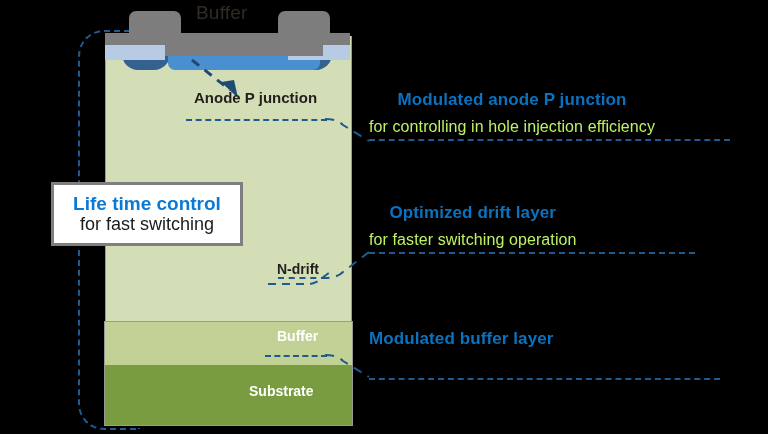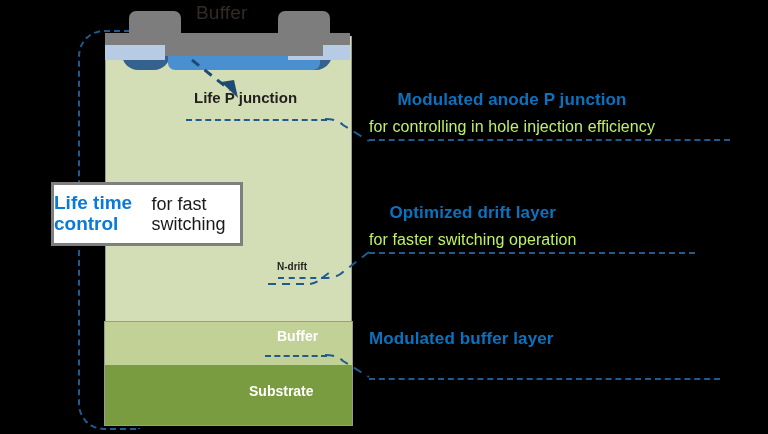--- a/index.html
+++ b/index.html
@@ -48,31 +48,31 @@
            border-left:2px dashed #1f5a91;border-top:2px dashed #1f5a91;
            border-bottom:2px dashed #1f5a91;
            border-top-left-radius:26px;border-bottom-left-radius:26px;
            border-right:none;}
 
   
   #anode-title{position:absolute;left:196px;top:2px;font-size:19px;
                color:#332b25;letter-spacing:.2px;}
   #anode-p-label{position:absolute;left:194px;top:89px;font-size:15px;
                  font-weight:bold;color:#231f1c;}
-  #ndrift-label{position:absolute;left:277px;top:261px;font-size:10px;
+  #ndrift-label{position:absolute;left:277px;top:261px;font-size:14px;
                 font-weight:bold;color:#231f1c;}
   #buffer-label{position:absolute;left:277px;top:328px;font-size:14px;
                 font-weight:bold;color:#ffffff;}
   #substrate-label{position:absolute;left:249px;top:383px;font-size:14px;
                    font-weight:bold;color:#ffffff;}
 
   
   #lifetime-box{position:absolute;left:51px;top:182px;width:192px;height:64px;
                 background:#ffffff;border:3px solid #7f7f7f;box-sizing:border-box;
-                display:flex;flex-direction:row;align-items:center;
+                display:flex;flex-direction:column;align-items:center;
                 justify-content:center;}
   #lifetime-title{font-size:19px;font-weight:bold;color:#0b7ad6;line-height:1.08;}
   #lifetime-sub{font-size:18px;color:#1a1a1a;line-height:1.12;}
 
   
   .callout{position:absolute;left:369px;text-align:center;}
   .callout .c-title{font-size:17px;font-weight:bold;color:#0b72bf;
                     letter-spacing:.1px;white-space:nowrap;}
   .callout .c-sub{font-size:16px;color:#bef264;letter-spacing:.1px;
                   white-space:nowrap;margin-top:8px;}
@@ -119,21 +119,21 @@
   <div id="metal-mid"></div>
   <div id="stud-left" class="metal-stud"></div>
   <div id="stud-right" class="metal-stud"></div>
 
   <svg id="anode-arrow" viewBox="0 0 70 40">
     <line x1="2" y1="2" x2="40" y2="32" stroke="#1f4a73" stroke-width="3" stroke-dasharray="9 7"></line>
     <polygon points="48,40 31,24 44,22" fill="#1f4a73"></polygon>
   </svg>
 
   <div id="anode-title">Buffer</div>
-  <div id="anode-p-label">Life P junction</div>
+  <div id="anode-p-label">Anode P junction</div>
   <div id="ndrift-label">N-drift</div>
   <div id="buffer-label">Buffer</div>
   <div id="substrate-label">Substrate</div>
 
   <div id="lifetime-box">
     <div id="lifetime-title">Life time control</div>
     <div id="lifetime-sub">for fast switching</div>
   </div>
 
   <div id="ch-1" class="c-horiz"></div>

